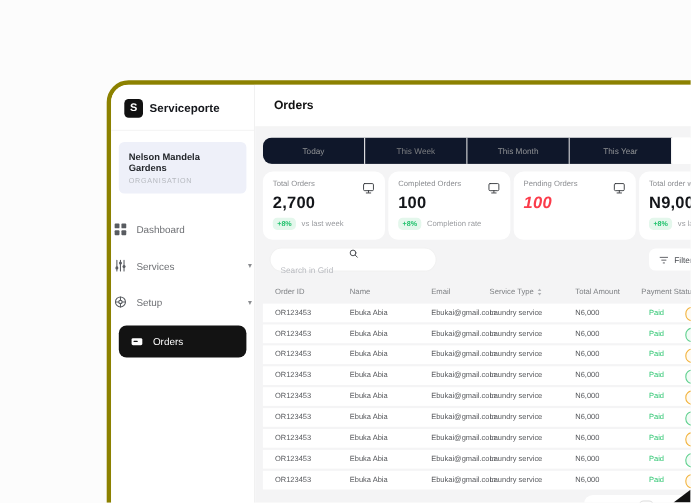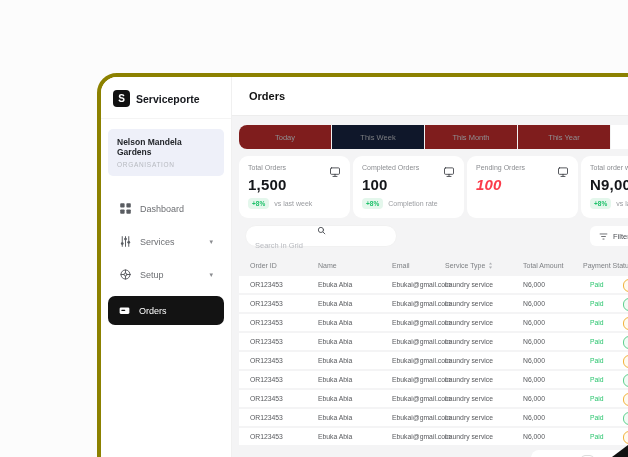--- a/index.html
+++ b/index.html
@@ -9,34 +9,34 @@
           border:4px solid var(--window-border,#8c8100);border-radius:20px;display:flex;overflow:hidden;box-sizing:border-box;}
   
   .sidebar{width:131px;flex-shrink:0;background:#fff;border-right:1px solid #f0f0f0;padding-top:13px;box-sizing:border-box;display:flex;flex-direction:column;}
   .logo-row{display:flex;align-items:center;gap:6px;padding:0 12px 11px 12px;border-bottom:1px solid #f4f4f4;}
   .logo-badge{width:17px;height:17px;background:#111;color:#fff;border-radius:4px;font-size:10px;font-weight:700;display:flex;align-items:center;justify-content:center;}
   .brand{font-size:10.5px;font-weight:700;color:#16181d;}
   .org-box{margin:10px 7px 0 7px;background:var(--org-box-bg,#eef0f9);border-radius:5px;padding:8px 9px;}
   .org-name{font-size:8.5px;font-weight:700;color:#23262b;}
   .org-label{font-size:6.5px;color:#b6b9bf;letter-spacing:.7px;margin-top:4px;}
   .nav{margin-top:16px;display:flex;flex-direction:column;}
-  .nav-item{display:flex;align-items:center;gap:8px;padding:10px 18px;color:#6d6f73;font-size:9px;cursor:pointer;}
+  .nav-item{display:flex;align-items:center;gap:8px;padding:10px 2px;color:#6d6f73;font-size:9px;cursor:pointer;}
   .nav-item .nav-icon{width:13px;height:13px;display:inline-flex;color:#595c61;}
   .nav-item .nav-icon svg{width:13px;height:13px;}
   .nav-item .chev{margin-left:auto;font-size:7px;color:#8a8c90;}
   .nav-item.active{background:var(--active-item-bg,#131313);color:#fff;border-radius:7px;margin:5px 7px;padding:8px 10px;}
   .nav-item.active .nav-icon{color:#fff;}
   
   .main{flex:1;display:flex;flex-direction:column;min-width:0;background:#fff;}
   .topbar{height:38px;flex-shrink:0;display:flex;align-items:center;padding-left:17px;border-bottom:1px solid #ededed;background:#fff;}
   .page-title{font-size:11px;font-weight:700;color:#111;}
   .body{flex:1;background:var(--content-bg,#f4f4f5);padding:9px 0 0 7px;position:relative;overflow:hidden;}
   
   .tabbar{height:24px;background:#fff;border-radius:8px 0 0 8px;display:flex;overflow:hidden;}
-  .tab{width:92px;flex-shrink:0;display:flex;align-items:center;justify-content:center;font-size:7.5px;color:#8f9194;border-right:1px solid #f2f2f2;cursor:pointer;background:#7f1d1d;}
+  .tab{width:92px;flex-shrink:0;display:flex;align-items:center;justify-content:center;font-size:7.5px;color:#8f9194;border-right:1px solid #f2f2f2;cursor:pointer;background:#0f172a;}
   .tab.selected{background:#0f172a;color:#7b7d80;}
   .tab-filler{flex:1;background:#fff;}
   
   .cards{margin-top:7px;display:flex;gap:3px;height:62px;}
   .card{width:111px;min-width:111px;background:#fff;border-radius:9px;padding:8px 9px;box-sizing:border-box;position:relative;}
   .card-title{font-size:7px;color:#8b8d91;}
   .card-icon{position:absolute;top:8px;right:9px;color:#33363b;}
   .card-icon svg{width:12px;height:12px;}
   .card-value{font-size:15px;font-weight:800;color:#14161a;margin-top:5px;letter-spacing:.2px;}
   .card-value.danger{color:var(--danger,#fb3b4a);font-style:italic;}
@@ -156,21 +156,21 @@
             <div class="tab-filler" id="tab-filler"></div>
         </div>
 
         <div class="cards" id="cards">
             <div class="card">
     <div class="card-title">Total Orders</div>
     <span class="card-icon"><svg viewBox="0 0 16 16" fill="none" stroke="currentColor" stroke-width="1.1" stroke-linecap="round">
                   <rect x="2" y="2.5" width="12" height="8.6" rx="1.4"></rect>
                   <path d="M8 11.1v2.1M5.3 13.9h5.4"></path>
                 </svg></span>
-    <div class="card-value">1,500</div>
+    <div class="card-value">2,700</div>
     <div class="card-foot">
       <span class="badge">+8%</span>
       <span class="card-note">vs last week</span>
     </div>
   </div>
             <div class="card">
     <div class="card-title">Completed Orders</div>
     <span class="card-icon"><svg viewBox="0 0 16 16" fill="none" stroke="currentColor" stroke-width="1.1" stroke-linecap="round">
                   <rect x="2" y="2.5" width="12" height="8.6" rx="1.4"></rect>
                   <path d="M8 11.1v2.1M5.3 13.9h5.4"></path>

